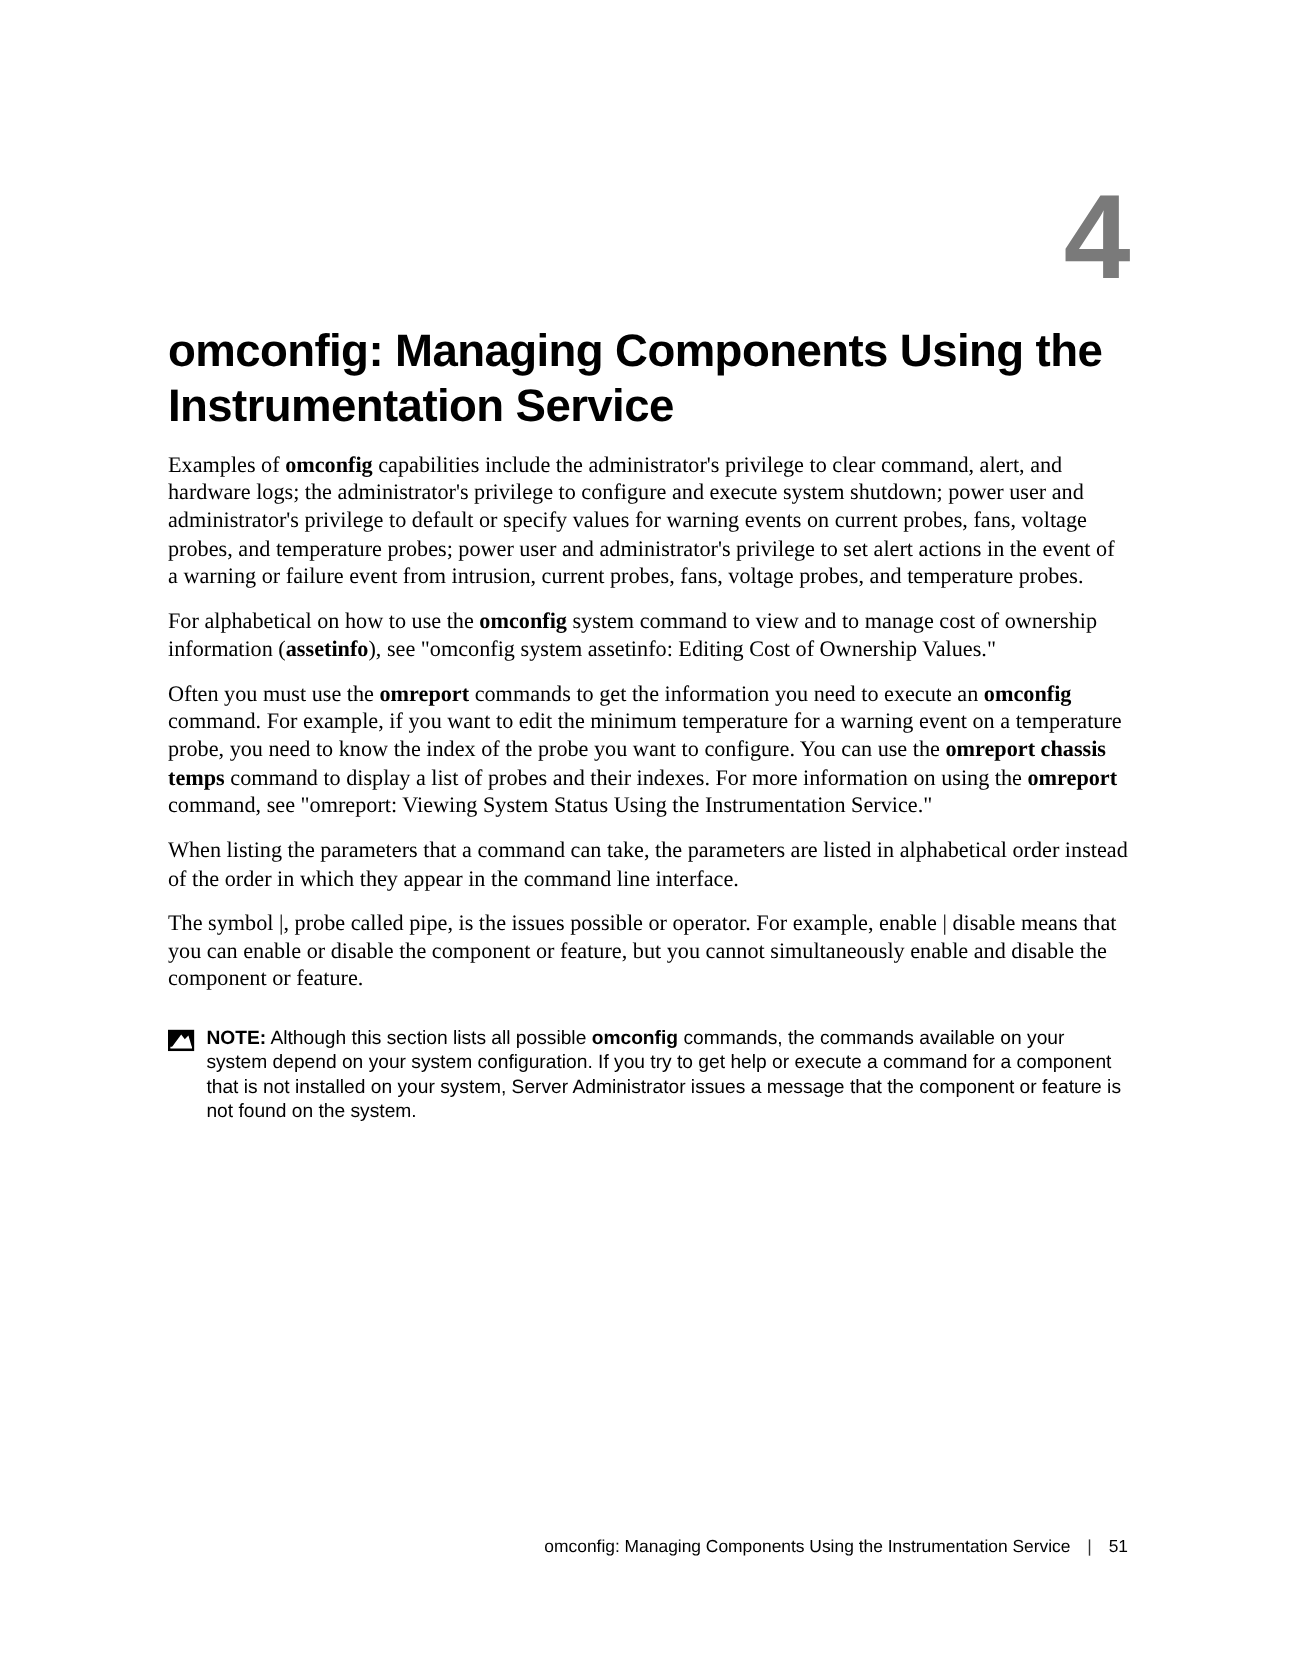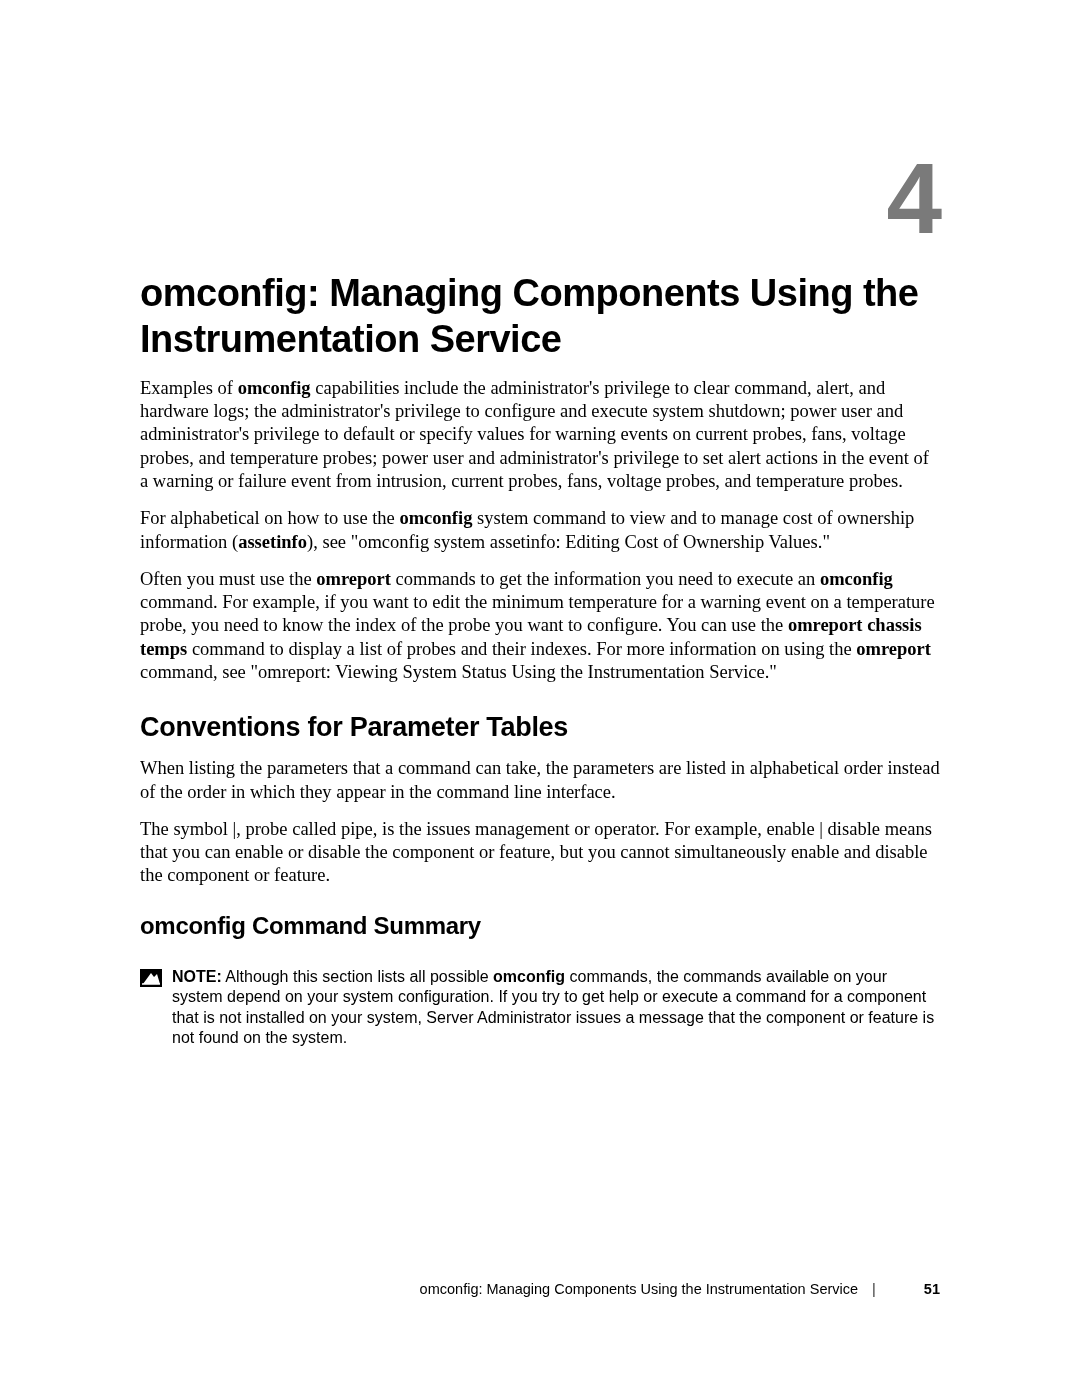--- a/index.html
+++ b/index.html
@@ -94,22 +94,21 @@
     font-family: Arial, Helvetica, sans-serif;
     font-size: 14.5px;
     display: flex;
     align-items: center;
   }
   .footer-sep {
     margin: 0 14px;
     color: #333;
   }
   .footer-page {
-    font-weight: 700;
-    margin-left: 34px;
+    font-weight: 400;
   }
 </style>
 </head>
 <body>
 
 <div class="page">
 
   <div class="chapter-number">4</div>
 
   <div class="chapter-title">omconfig: Managing Components Using the Instrumentation Service</div>
@@ -120,29 +119,27 @@
   </p>
 
   <p class="body">
     <span>For alphabetical on how to use the </span><span class="bold">omconfig</span><span> system command to view and to manage cost of ownership information (</span><span class="bold">assetinfo</span><span>), see "omconfig system assetinfo: Editing Cost of Ownership Values."</span>
   </p>
 
   <p class="body">
     <span>Often you must use the </span><span class="bold">omreport</span><span> commands to get the information you need to execute an </span><span class="bold">omconfig</span><span> command. For example, if you want to edit the minimum temperature for a warning event on a temperature probe, you need to know the index of the probe you want to configure. You can use the </span><span class="bold">omreport chassis temps</span><span> command to display a list of probes and their indexes. For more information on using the </span><span class="bold">omreport</span><span> command, see "omreport: Viewing System Status Using the Instrumentation Service."</span>
   </p>
 
-  <h2 class="section">Conventions for Parameter Tables</h2>
 
   <p class="body">When listing the parameters that a command can take, the parameters are listed in alphabetical order instead of the order in which they appear in the command line interface.</p>
 
   <p class="body">
-    <span>The symbol |, probe called </span><span class="italic">pipe</span><span>, is the issues </span><span class="italic">management or</span><span> operator. For example, enable | disable means that you can enable or disable the component or feature, but you cannot simultaneously enable and disable the component or feature.</span>
+    <span>The symbol |, probe called </span><span class="italic">pipe</span><span>, is the issues </span><span class="italic">possible or</span><span> operator. For example, enable | disable means that you can enable or disable the component or feature, but you cannot simultaneously enable and disable the component or feature.</span>
   </p>
 
-  <h3 class="section">omconfig Command Summary</h3>
 
   <div class="note-block">
     <span class="note-icon">
       <svg viewBox="0 0 22 18" width="22" height="18">
         <rect x="0" y="0" width="22" height="18" fill="#000000"></rect>
         <path d="M3 15 L11 4 L14 8 L17 5 L20 15 Z" fill="#ffffff"></path>
         <line x1="2" y1="15" x2="20" y2="15" stroke="#ffffff" stroke-width="1.5"></line>
       </svg>
     </span>
     <div class="note-text">

